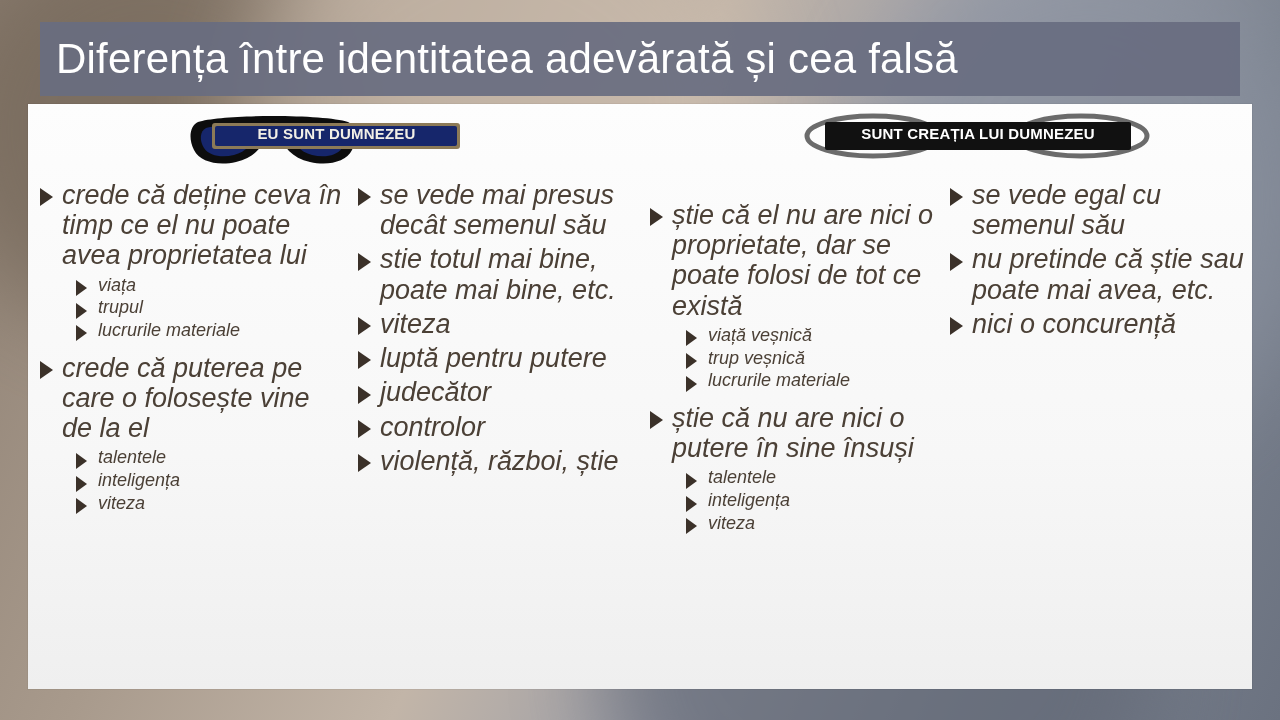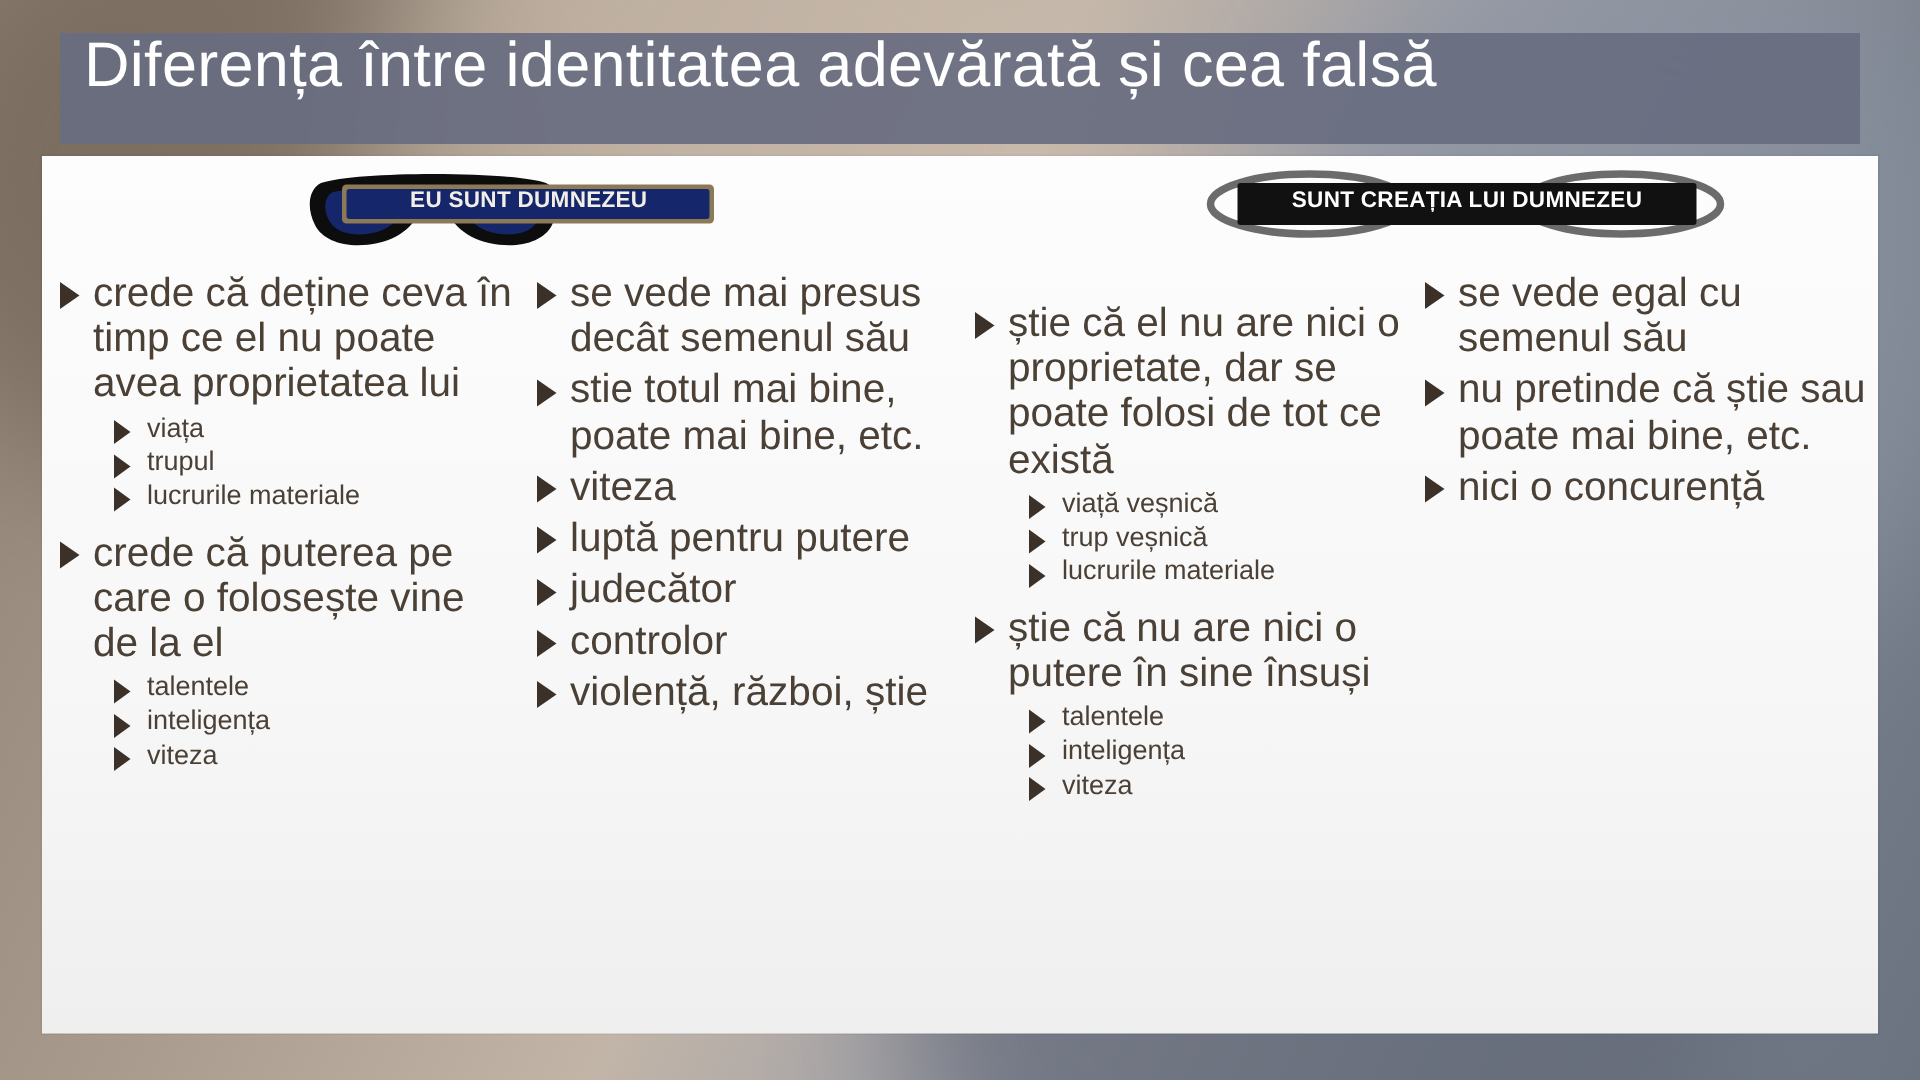--- a/index.html
+++ b/index.html
@@ -34,21 +34,21 @@
 
   
   #title-bar {
     position: absolute;
     left: 40px;
     top: 22px;
     width: 1200px;
     height: 74px;
     background: rgba(104,108,128,0.92);
     display: flex;
-    align-items: flex-start;
+    align-items: center;
   }
   #title-text {
     color: #ffffff;
     font-size: 42px;
     line-height: 1;
     padding-left: 16px;
     letter-spacing: .2px;
     white-space: nowrap;
   }
 
@@ -62,21 +62,21 @@
     background: linear-gradient(180deg, #fdfdfd 0%, #f7f7f7 60%, #efefef 100%);
     box-shadow: 0 0 0 1px rgba(0,0,0,0.04);
   }
 
   
   .badge-wrap {
     position: absolute;
     top: 8px;
     height: 60px;
   }
-  #badge-left { left: 172px; width: 330px; }
+  #badge-left { left: 156px; width: 330px; }
   #badge-right { left: 775px; width: 350px; }
 
   .sunglasses {
     position: absolute;
     left: 0; top: 0;
     width: 100%;
     height: 58px;
   }
   .badge-label {
     position: absolute;
@@ -99,20 +99,21 @@
     color: #ffffff;
   }
 
   
   #columns {
     position: absolute;
     left: 0;
     top: 76px;
     width: 1224px;
     display: flex;
+    font-style: italic;
   }
   .column {
     box-sizing: border-box;
     padding: 0 4px;
   }
   #col-1 { width: 322px; padding-left: 8px; }
   #col-2 { width: 292px; }
   #col-3 { width: 300px; margin-top: 20px; }
   #col-4 { width: 310px; }
 
@@ -304,21 +305,21 @@
       </div>
 
       <div class="column" id="col-4">
         <ul class="bullets">
           <li class="bullet lvl1">
               <span class="tri"></span>
               <span class="txt">se vede egal cu semenul său</span>
             </li>
           <li class="bullet lvl1">
               <span class="tri"></span>
-              <span class="txt">nu pretinde că știe sau poate mai bine, etc.</span>
+              <span class="txt">nu pretinde că știe sau poate mai avea, etc.</span>
             </li>
           <li class="bullet lvl1">
               <span class="tri"></span>
               <span class="txt">nici o concurență</span>
             </li>
         </ul>
       </div>
 
     </div>
   </div>

